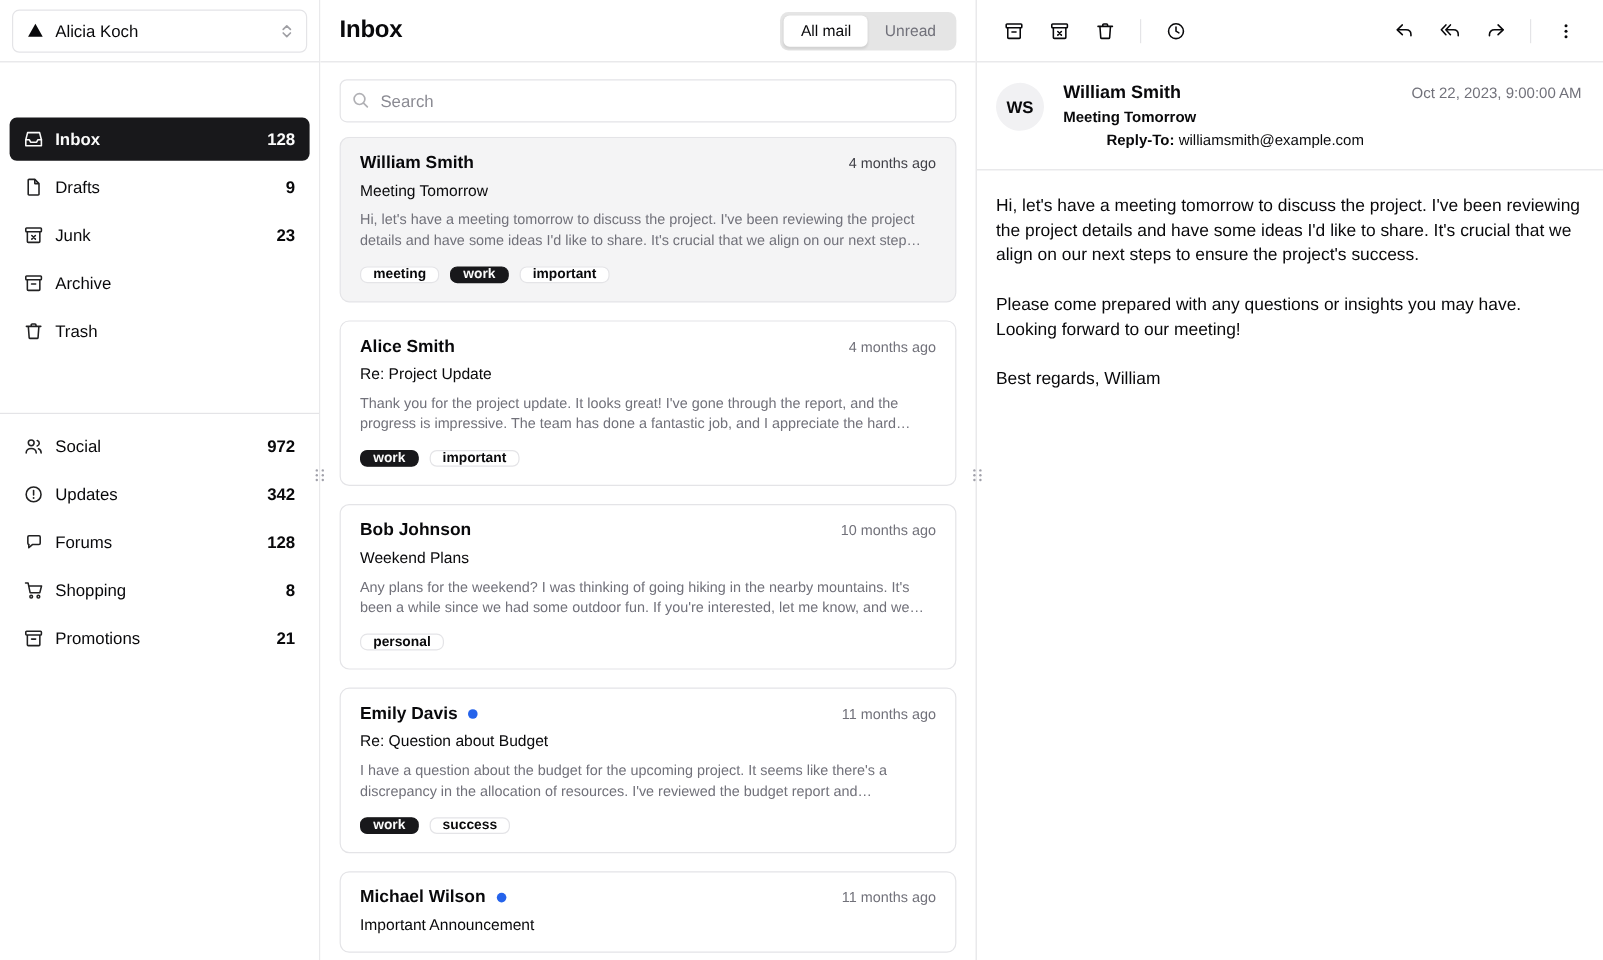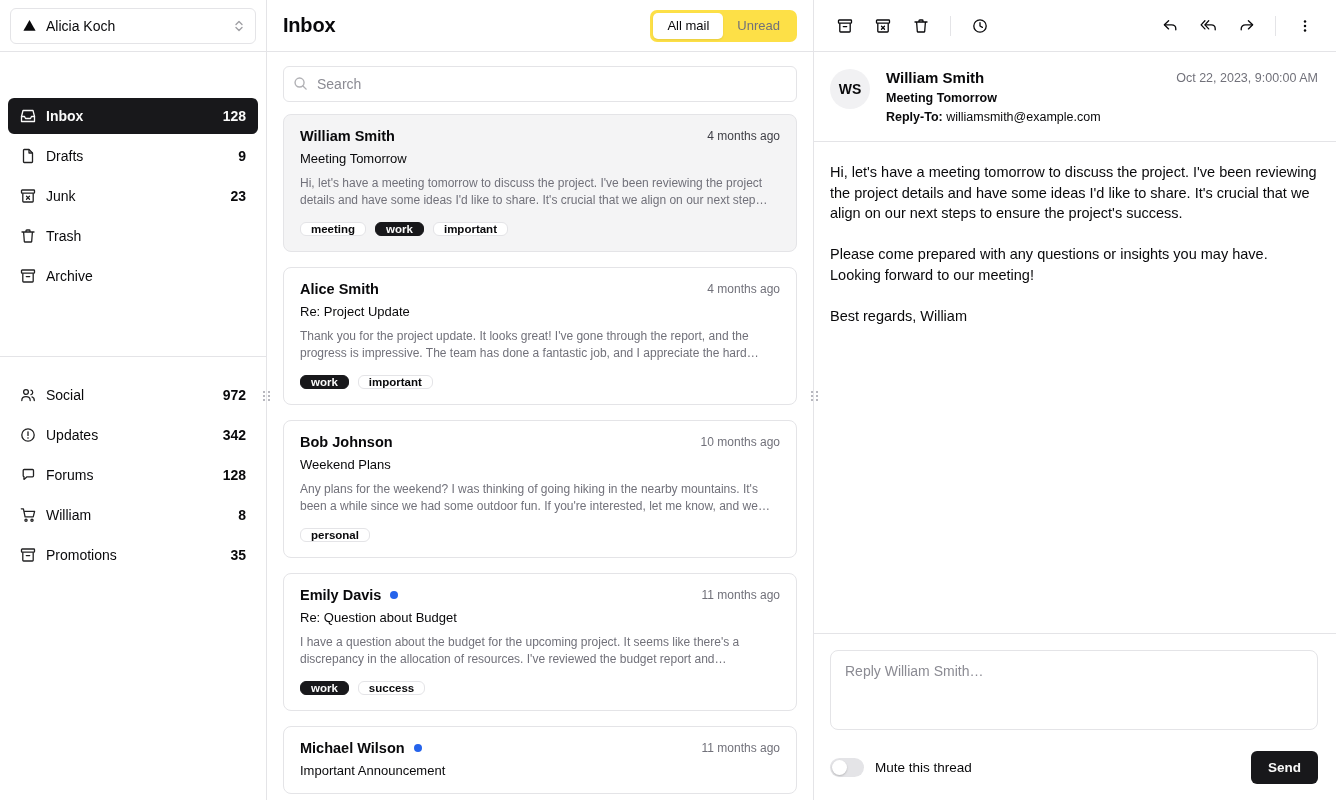--- a/index.html
+++ b/index.html
@@ -54,22 +54,22 @@
     color: #09090b;
     white-space: nowrap;
     overflow: hidden;
   }
   .chev-updown { width: 12px; height: 16px; opacity: .55; }
 
   .nav-group {
     padding: 8px 8px 0 8px;
   }
   .nav-group.second {
-    margin-top: 20px;
-    padding-top: 20px;
+    margin-top: 8px;
+    padding-top: 9px;
     border-top: 1px solid #e4e4e7;
   }
   .nav-item {
     height: 36px;
     display: flex;
     align-items: center;
     gap: 10px;
     padding: 0 12px;
     border-radius: 6px;
     font-size: 14px;
@@ -107,21 +107,21 @@
     flex: 0 0 52px;
   }
   .list-title {
     font-size: 20px;
     font-weight: 700;
     flex: 1;
     letter-spacing: -0.2px;
   }
   .tabs {
     display: flex;
-    background: #fde047;
+    background: #e5e5e5;
     border-radius: 7px;
     padding: 3px;
     height: 32px;
     align-items: center;
   }
   .tab {
     font-size: 13px;
     padding: 0 14px;
     height: 26px;
     line-height: 26px;
@@ -290,21 +290,21 @@
     color: #09090b;
     font-size: 14px;
     font-weight: 600;
     display: flex; align-items: center; justify-content: center;
     margin-right: 16px;
     flex: 0 0 40px;
   }
   .rh-lines { flex: 1; }
   .rh-name { font-size: 15px; font-weight: 700; }
   .rh-subject { font-size: 12.5px; font-weight: 600; margin-top: 5px; }
-  .rh-reply { font-size: 12.5px; margin-top: 5px; }
+  .rh-reply { font-size: 12.5px; margin-top: 5px; margin-left: 36px; }
   .rh-reply b { font-weight: 700; }
   .rh-date {
     font-size: 12.5px;
     color: #71717a;
     margin-left: 16px;
     white-space: nowrap;
     padding-top: 2px;
   }
   .reader-body {
     flex: 1;
@@ -426,100 +426,100 @@
               <path d="M6.5 8.3l3 3M9.5 8.3l-3 3" fill="none" stroke="#09090b" stroke-width="1.3" stroke-linecap="round"></path>
             </svg>
         </span>
         <span class="label">Junk</span>
         <span class="count">23</span>
       </div>
 
       <div class="nav-item">
         <span class="ico">
           <svg width="16" height="16" viewBox="0 0 16 16">
+              <rect x="1.5" y="2" width="13" height="3.2" rx="0.7" fill="none" stroke="#09090b" stroke-width="1.3"></rect>
+              <path d="M2.8 5.2v8a.8.8 0 00.8.8h8.8a.8.8 0 00.8-.8v-8" fill="none" stroke="#09090b" stroke-width="1.3"></path>
+              <path d="M6.3 8.6h3.4" fill="none" stroke="#09090b" stroke-width="1.3" stroke-linecap="round"></path>
+            </svg>
+        </span>
+        <span class="label">Archive</span>
+        <span class="count"></span>
+      </div>
+
+      <div class="nav-item">
+        <span class="ico">
+          <svg width="16" height="16" viewBox="0 0 16 16">
               <path d="M2 4h12" fill="none" stroke="#09090b" stroke-width="1.3" stroke-linecap="round"></path>
               <path d="M6 4V2.8a.8.8 0 01.8-.8h2.4a.8.8 0 01.8.8V4" fill="none" stroke="#09090b" stroke-width="1.3"></path>
               <path d="M3.6 4l.7 9.3a.8.8 0 00.8.7h5.8a.8.8 0 00.8-.7l.7-9.3" fill="none" stroke="#09090b" stroke-width="1.3"></path>
             </svg>
         </span>
         <span class="label">Trash</span>
         <span class="count"></span>
       </div>
+    </div>
+
+    <div class="nav-group second">
+
+      <div class="nav-item">
+        <span class="ico">
+          <svg width="16" height="16" viewBox="0 0 16 16">
+              <circle cx="6" cy="5" r="2.4" fill="none" stroke="#09090b" stroke-width="1.3"></circle>
+              <path d="M1.8 13.5c0-2.3 1.9-3.8 4.2-3.8s4.2 1.5 4.2 3.8" fill="none" stroke="#09090b" stroke-width="1.3" stroke-linecap="round"></path>
+              <path d="M11 3.1a2.4 2.4 0 010 4.6M12 9.9c1.4.5 2.3 1.8 2.3 3.6" fill="none" stroke="#09090b" stroke-width="1.3" stroke-linecap="round"></path>
+            </svg>
+        </span>
+        <span class="label">Social</span>
+        <span class="count">972</span>
+      </div>
+
+      <div class="nav-item">
+        <span class="ico">
+          <svg width="16" height="16" viewBox="0 0 16 16">
+              <circle cx="8" cy="8" r="6.2" fill="none" stroke="#09090b" stroke-width="1.3"></circle>
+              <path d="M8 4.8v3.6" fill="none" stroke="#09090b" stroke-width="1.3" stroke-linecap="round"></path>
+              <circle cx="8" cy="11" r="0.8" fill="#09090b"></circle>
+            </svg>
+        </span>
+        <span class="label">Updates</span>
+        <span class="count">342</span>
+      </div>
+
+      <div class="nav-item">
+        <span class="ico">
+          <svg width="16" height="16" viewBox="0 0 16 16">
+              <path d="M4.2 2.5h8.3a1 1 0 011 1v5.3a1 1 0 01-1 1H7l-3 2.6V9.8H4.2a1 1 0 01-1-1V3.5a1 1 0 011-1z" fill="none" stroke="#09090b" stroke-width="1.3" stroke-linejoin="round"></path>
+            </svg>
+        </span>
+        <span class="label">Forums</span>
+        <span class="count">128</span>
+      </div>
+
+      <div class="nav-item">
+        <span class="ico">
+          <svg width="16" height="16" viewBox="0 0 16 16">
+              <circle cx="6" cy="13.2" r="1.1" fill="none" stroke="#09090b" stroke-width="1.3"></circle>
+              <circle cx="12" cy="13.2" r="1.1" fill="none" stroke="#09090b" stroke-width="1.3"></circle>
+              <path d="M1.3 1.8h2.1l1.7 8.1h8.1l1.4-5.6H4.2" fill="none" stroke="#09090b" stroke-width="1.3" stroke-linecap="round" stroke-linejoin="round"></path>
+            </svg>
+        </span>
+        <span class="label">Shopping</span>
+        <span class="count">8</span>
+      </div>
 
       <div class="nav-item">
         <span class="ico">
           <svg width="16" height="16" viewBox="0 0 16 16">
               <rect x="1.5" y="2" width="13" height="3.2" rx="0.7" fill="none" stroke="#09090b" stroke-width="1.3"></rect>
               <path d="M2.8 5.2v8a.8.8 0 00.8.8h8.8a.8.8 0 00.8-.8v-8" fill="none" stroke="#09090b" stroke-width="1.3"></path>
               <path d="M6.3 8.6h3.4" fill="none" stroke="#09090b" stroke-width="1.3" stroke-linecap="round"></path>
             </svg>
         </span>
-        <span class="label">Archive</span>
-        <span class="count"></span>
-      </div>
-    </div>
-
-    <div class="nav-group second">
-
-      <div class="nav-item">
-        <span class="ico">
-          <svg width="16" height="16" viewBox="0 0 16 16">
-              <circle cx="6" cy="5" r="2.4" fill="none" stroke="#09090b" stroke-width="1.3"></circle>
-              <path d="M1.8 13.5c0-2.3 1.9-3.8 4.2-3.8s4.2 1.5 4.2 3.8" fill="none" stroke="#09090b" stroke-width="1.3" stroke-linecap="round"></path>
-              <path d="M11 3.1a2.4 2.4 0 010 4.6M12 9.9c1.4.5 2.3 1.8 2.3 3.6" fill="none" stroke="#09090b" stroke-width="1.3" stroke-linecap="round"></path>
-            </svg>
-        </span>
-        <span class="label">Social</span>
-        <span class="count">972</span>
-      </div>
-
-      <div class="nav-item">
-        <span class="ico">
-          <svg width="16" height="16" viewBox="0 0 16 16">
-              <circle cx="8" cy="8" r="6.2" fill="none" stroke="#09090b" stroke-width="1.3"></circle>
-              <path d="M8 4.8v3.6" fill="none" stroke="#09090b" stroke-width="1.3" stroke-linecap="round"></path>
-              <circle cx="8" cy="11" r="0.8" fill="#09090b"></circle>
-            </svg>
-        </span>
-        <span class="label">Updates</span>
-        <span class="count">342</span>
-      </div>
-
-      <div class="nav-item">
-        <span class="ico">
-          <svg width="16" height="16" viewBox="0 0 16 16">
-              <path d="M4.2 2.5h8.3a1 1 0 011 1v5.3a1 1 0 01-1 1H7l-3 2.6V9.8H4.2a1 1 0 01-1-1V3.5a1 1 0 011-1z" fill="none" stroke="#09090b" stroke-width="1.3" stroke-linejoin="round"></path>
-            </svg>
-        </span>
-        <span class="label">Forums</span>
-        <span class="count">128</span>
-      </div>
-
-      <div class="nav-item">
-        <span class="ico">
-          <svg width="16" height="16" viewBox="0 0 16 16">
-              <circle cx="6" cy="13.2" r="1.1" fill="none" stroke="#09090b" stroke-width="1.3"></circle>
-              <circle cx="12" cy="13.2" r="1.1" fill="none" stroke="#09090b" stroke-width="1.3"></circle>
-              <path d="M1.3 1.8h2.1l1.7 8.1h8.1l1.4-5.6H4.2" fill="none" stroke="#09090b" stroke-width="1.3" stroke-linecap="round" stroke-linejoin="round"></path>
-            </svg>
-        </span>
-        <span class="label">William</span>
-        <span class="count">8</span>
-      </div>
-
-      <div class="nav-item">
-        <span class="ico">
-          <svg width="16" height="16" viewBox="0 0 16 16">
-              <rect x="1.5" y="2" width="13" height="3.2" rx="0.7" fill="none" stroke="#09090b" stroke-width="1.3"></rect>
-              <path d="M2.8 5.2v8a.8.8 0 00.8.8h8.8a.8.8 0 00.8-.8v-8" fill="none" stroke="#09090b" stroke-width="1.3"></path>
-              <path d="M6.3 8.6h3.4" fill="none" stroke="#09090b" stroke-width="1.3" stroke-linecap="round"></path>
-            </svg>
-        </span>
         <span class="label">Promotions</span>
-        <span class="count">35</span>
+        <span class="count">21</span>
       </div>
     </div>
   </div>
 
   <div class="maillist">
 
     <div class="drag-handle" style="left:-3px;">
       <div class="dot-col">
         <i class="dotx"></i>
           <i class="dotx"></i>
@@ -718,25 +718,15 @@
       </div>
       <div class="rh-date">Oct 22, 2023, 9:00:00 AM</div>
     </div>
 
     <div class="reader-body">Hi, let's have a meeting tomorrow to discuss the project. I've been reviewing the project details and have some ideas I'd like to share. It's crucial that we align on our next steps to ensure the project's success.
 
 Please come prepared with any questions or insights you may have. Looking forward to our meeting!
 
 Best regards, William</div>
 
-    <div class="reader-footer">
-      <textarea class="reply-box" placeholder="Reply William Smith…" style=""></textarea>
-      <div class="footer-row">
-        <div class="switch">
-          <div class="knob"></div>
-        </div>
-        <span class="mute-label">Mute this thread</span>
-        <button class="send-btn">Send</button>
-      </div>
-    </div>
   </div>
 
 </div>
 
 </body></html>

